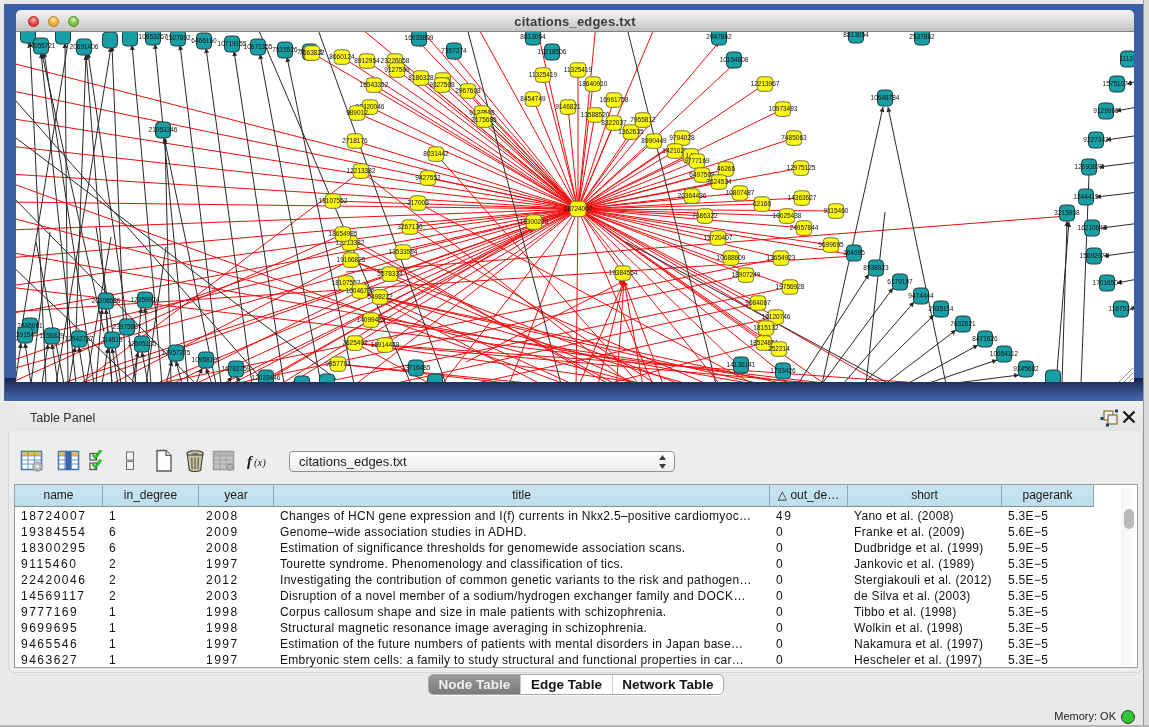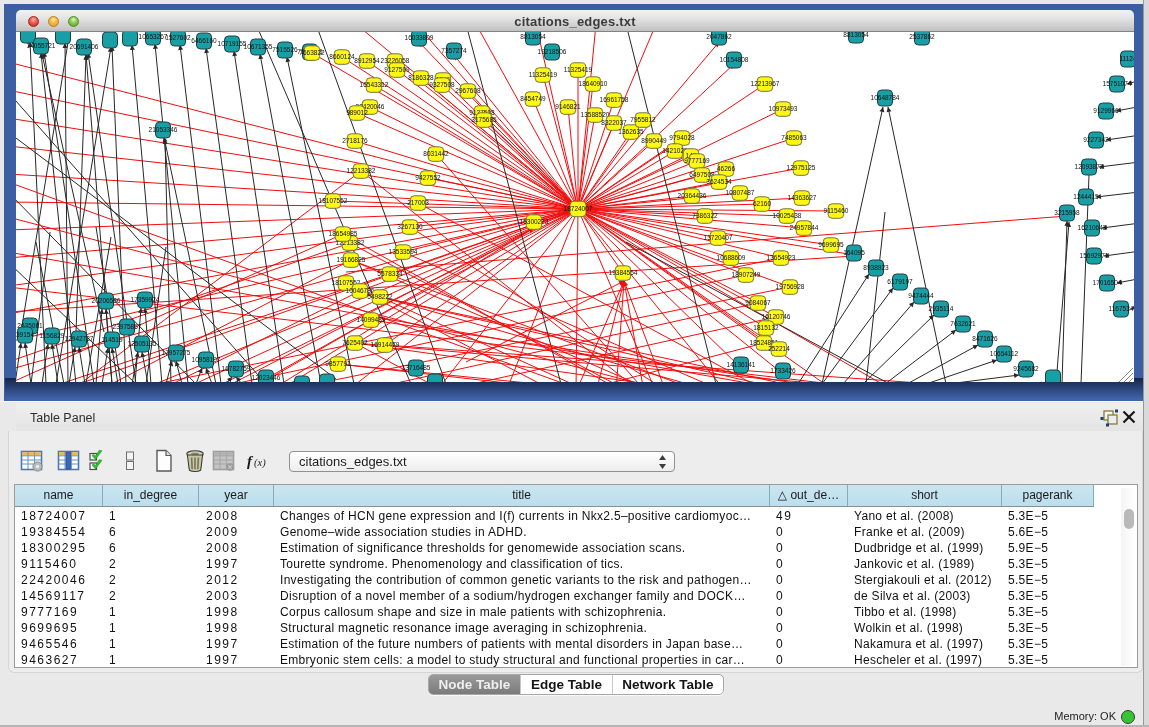--- a/index.html
+++ b/index.html
@@ -955,21 +955,21 @@
       <div class="num" style="left:191px">1997</div>
       <div style="left:265px;max-width:488px;overflow:hidden">Estimation of the future numbers of patients with mental disorders in Japan base…</div>
       <div class="num" style="left:761px">0</div>
       <div style="left:839px">Nakamura et al. (1997)</div>
       <div style="left:993px">5.3E−5</div>
     </div>
 <div class="tr" style="top:167px">
       <div class="num" style="left:6px">9463627</div>
       <div class="num" style="left:94px">1</div>
       <div class="num" style="left:191px">1997</div>
-      <div style="left:265px;max-width:488px;overflow:hidden">Embryonic stem cells: a model to study structural and functional properties in car…</div>
+      <div style="left:265px;max-width:488px;overflow:hidden">Embryonic stem cells: a family to study structural and functional properties in car…</div>
       <div class="num" style="left:761px">0</div>
       <div style="left:839px">Hescheler et al. (1997)</div>
       <div style="left:993px">5.3E−5</div>
     </div>
   <div style="position:absolute;right:1px;top:3px;width:15px;height:178px;background:linear-gradient(90deg,#f4f4f4,#fff)"></div>
   <div style="position:absolute;right:3px;top:24px;width:10px;height:20px;background:#b9b9b9;border-radius:5px"></div>
 </div>
 <div id="tabs">
   <div class="tab" id="tab1">Node Table</div>
   <div class="tab" id="tab2">Edge Table</div>

